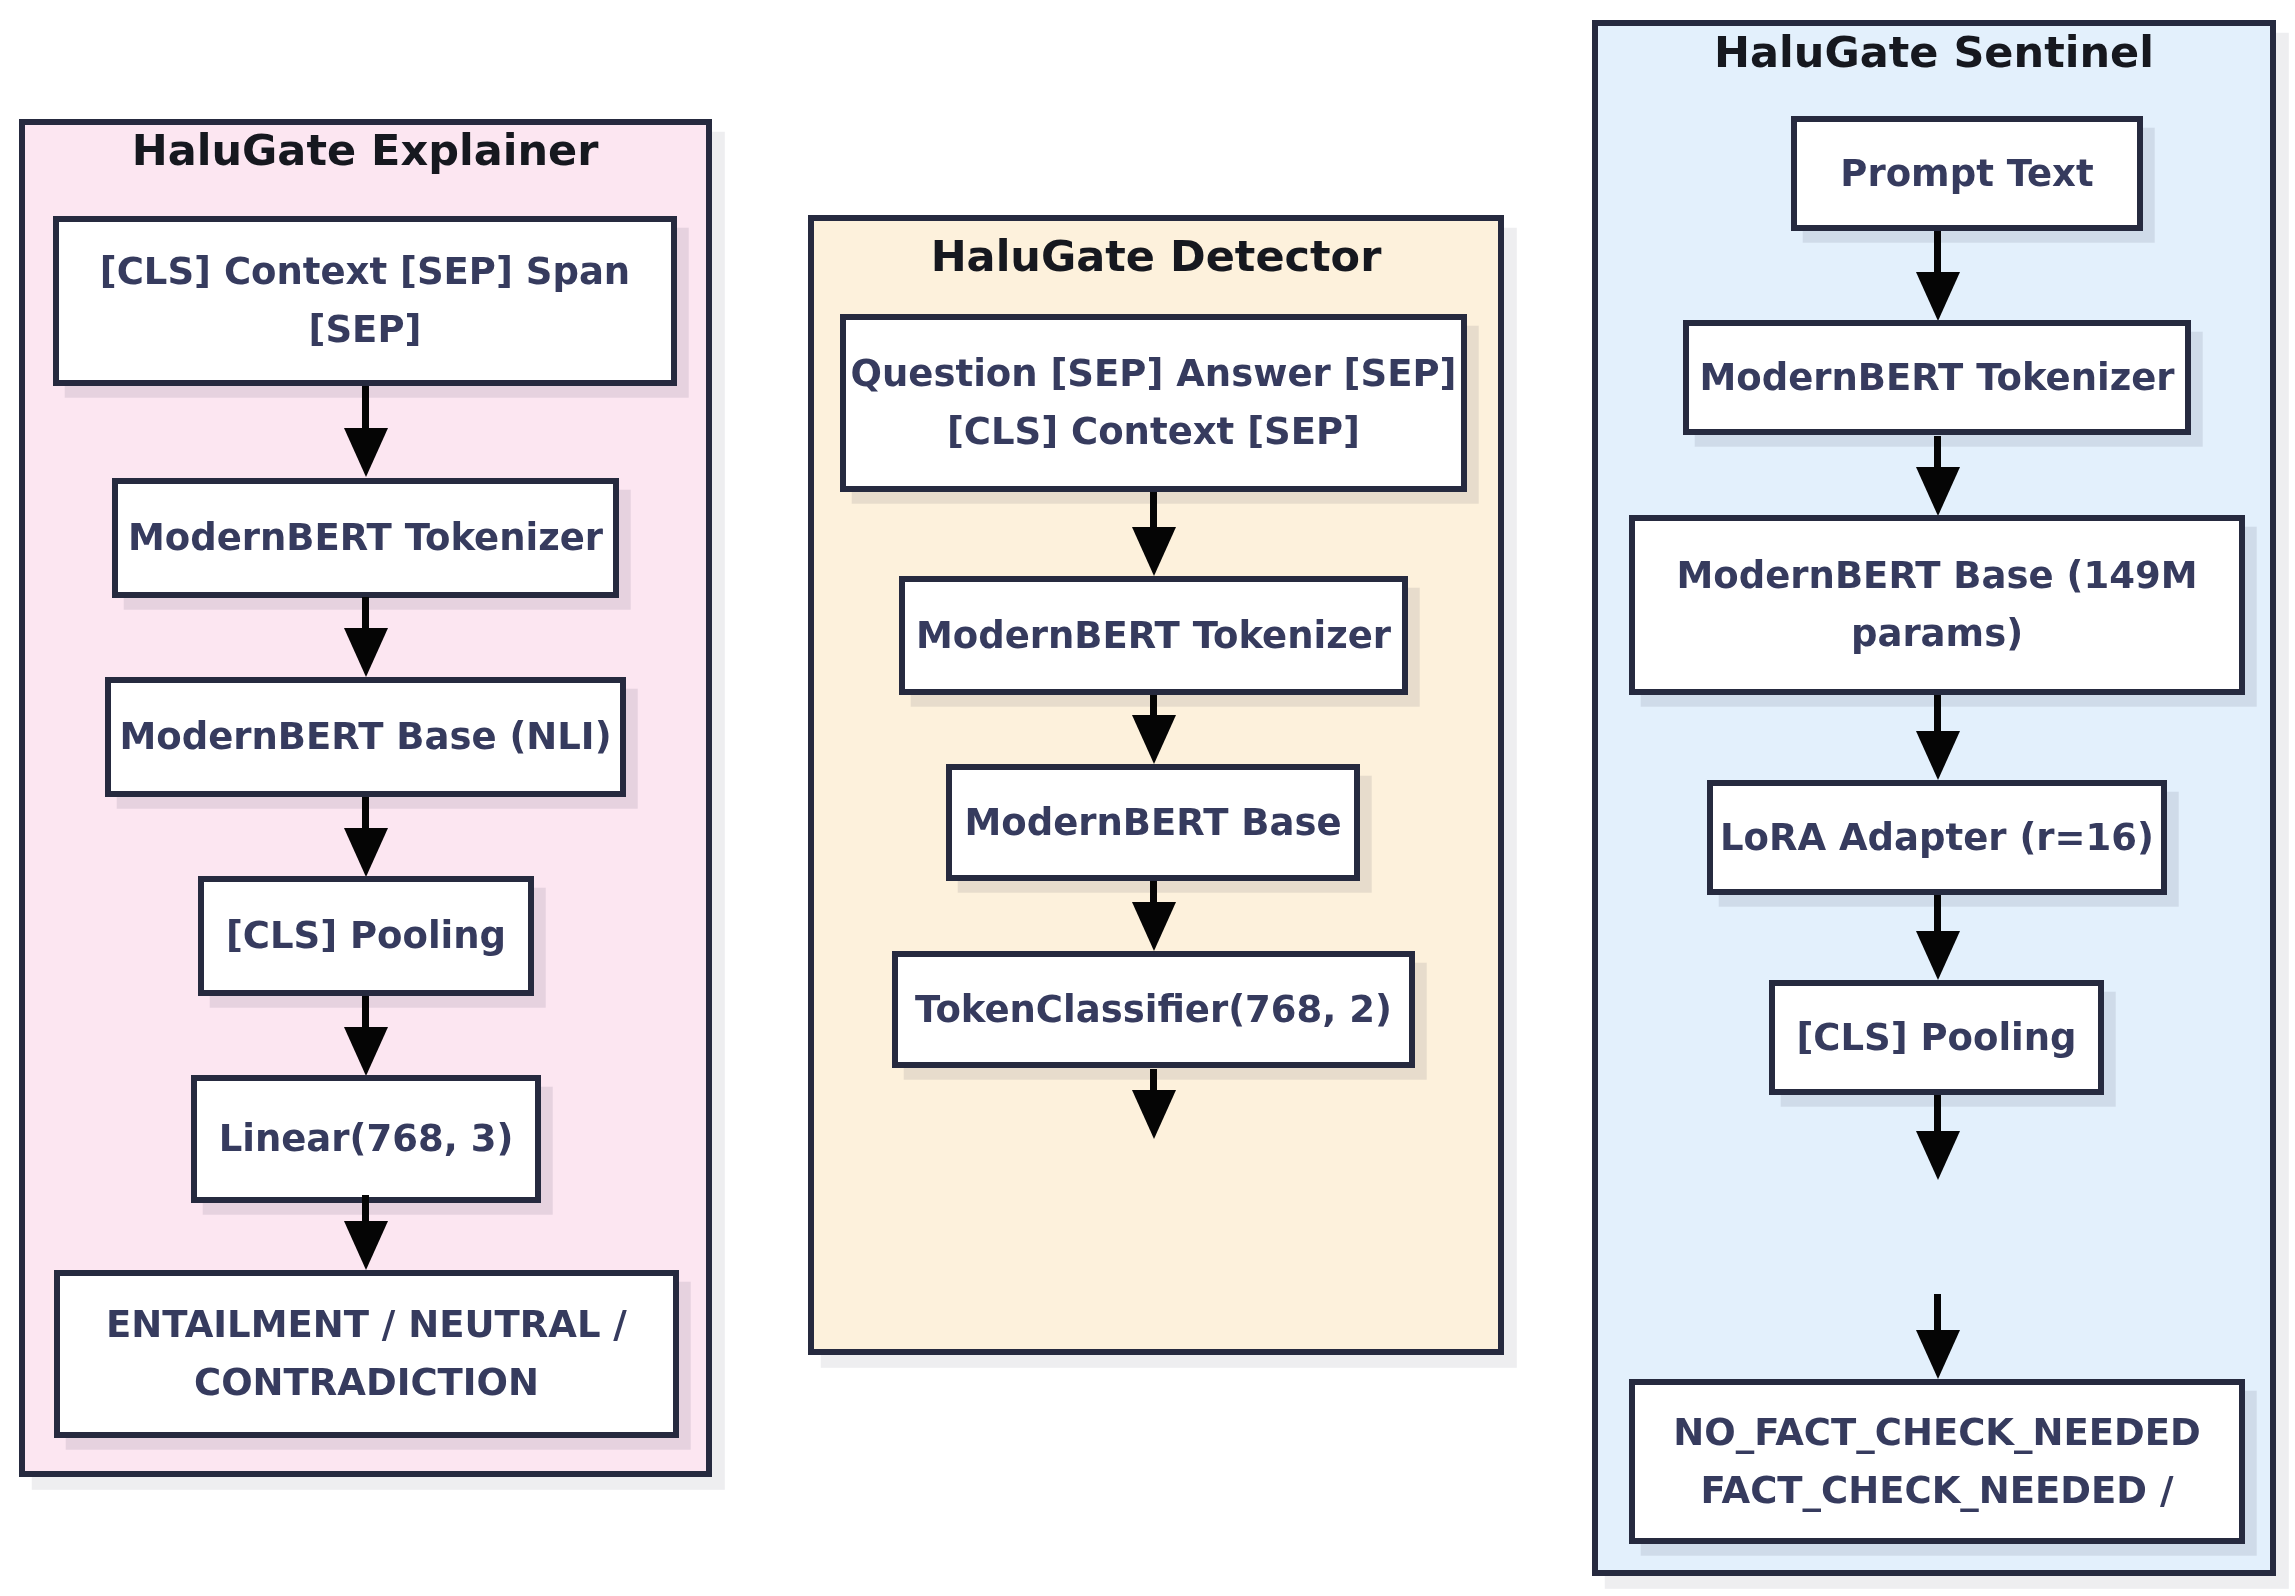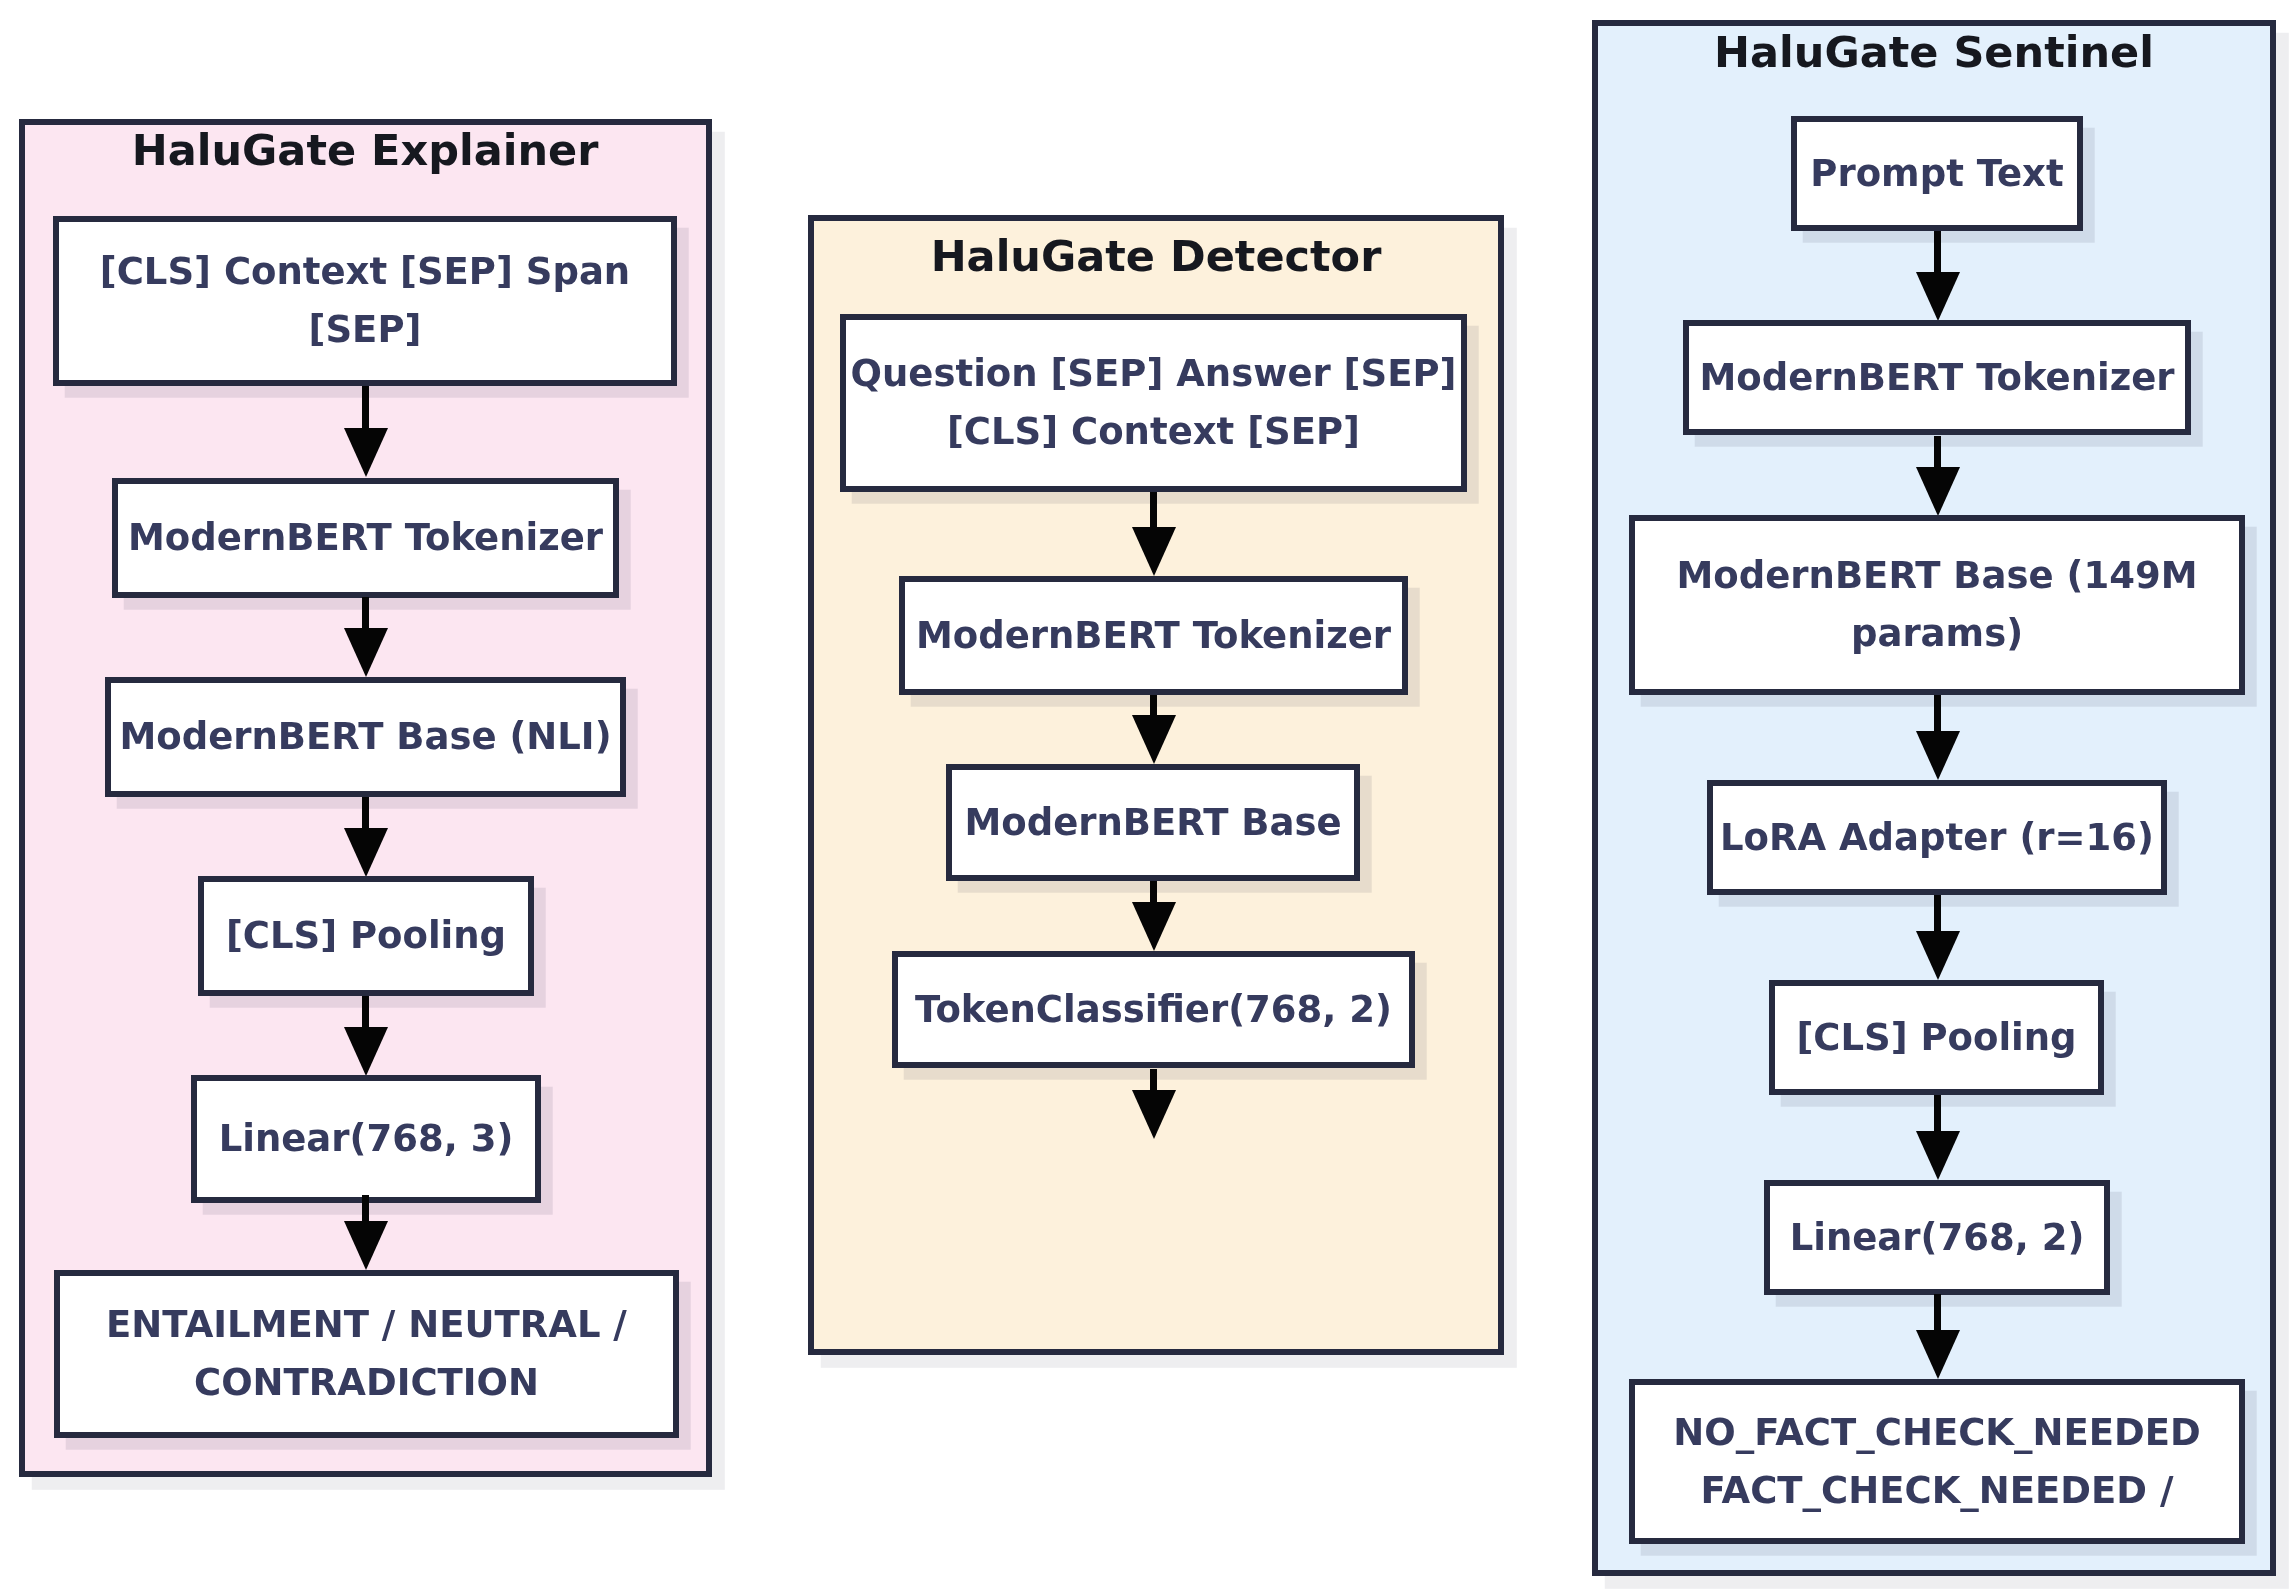--- a/index.html
+++ b/index.html
@@ -159,21 +159,21 @@
   </div>
   <div class="arrow" style="left:1131px; top:1069px; height:70px">
     <div class="shaft"></div>
     <div class="head"></div>
   </div>
 
 
   <div class="panel" style="left:1592px; top:20px; width:684px; height:1556px; background:#e3f0fc"></div>
   <div class="panel-title" style="left:1592px; top:28px; width:684px">HaluGate Sentinel</div>
 
-  <div class="node" style="left:1791px; top:116px; width:292px; height:115px">
+  <div class="node" style="left:1791px; top:116px; width:352px; height:115px">
     <div class="line">Prompt Text</div>
   </div>
   <div class="arrow" style="left:1915px; top:231px; height:90px">
     <div class="shaft"></div>
     <div class="head"></div>
   </div>
 
   <div class="node" style="left:1683px; top:320px; width:508px; height:115px">
     <div class="line">ModernBERT Tokenizer</div>
   </div>
@@ -200,23 +200,20 @@
   </div>
 
   <div class="node" style="left:1769px; top:980px; width:335px; height:115px">
     <div class="line">[CLS] Pooling</div>
   </div>
   <div class="arrow" style="left:1915px; top:1095px; height:85px">
     <div class="shaft"></div>
     <div class="head"></div>
   </div>
 
-  <div class="node" style="left:1764px; top:1180px; width:346px; height:115px">
-    <div class="line">Linear(768, 2)</div>
-  </div>
   <div class="arrow" style="left:1915px; top:1294px; height:85px">
     <div class="shaft"></div>
     <div class="head"></div>
   </div>
 
   <div class="node" style="left:1629px; top:1379px; width:616px; height:165px">
     <div class="line">NO_FACT_CHECK_NEEDED</div>
     <div class="line">FACT_CHECK_NEEDED /</div>
   </div>
 

